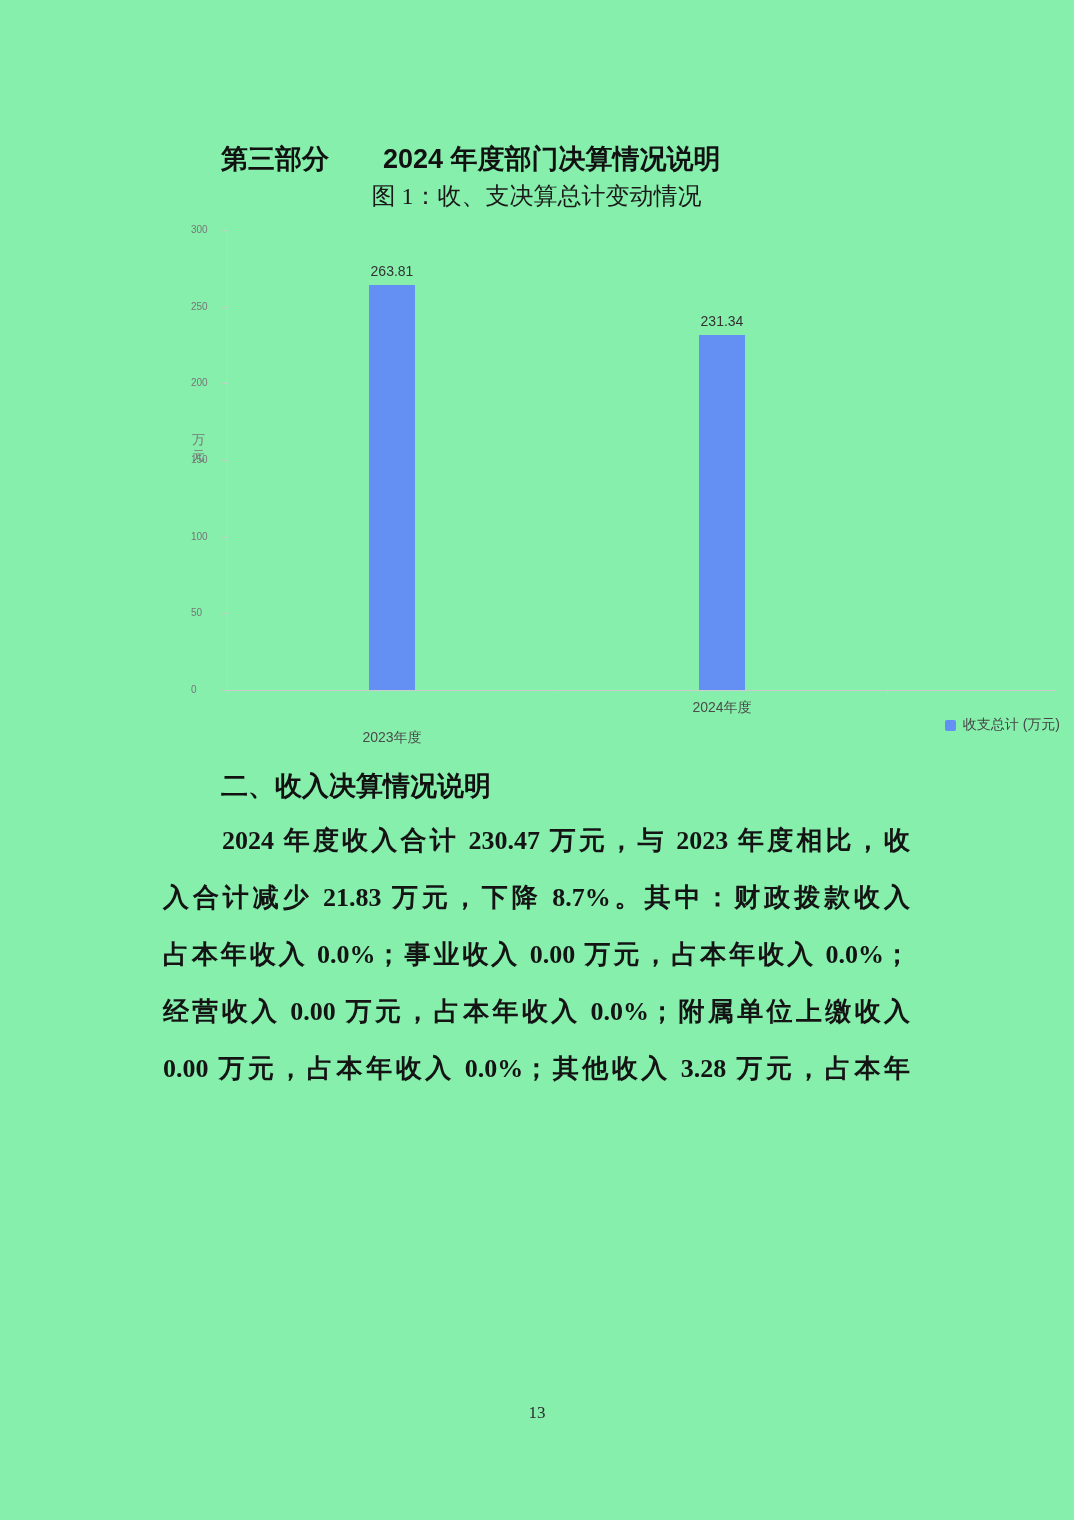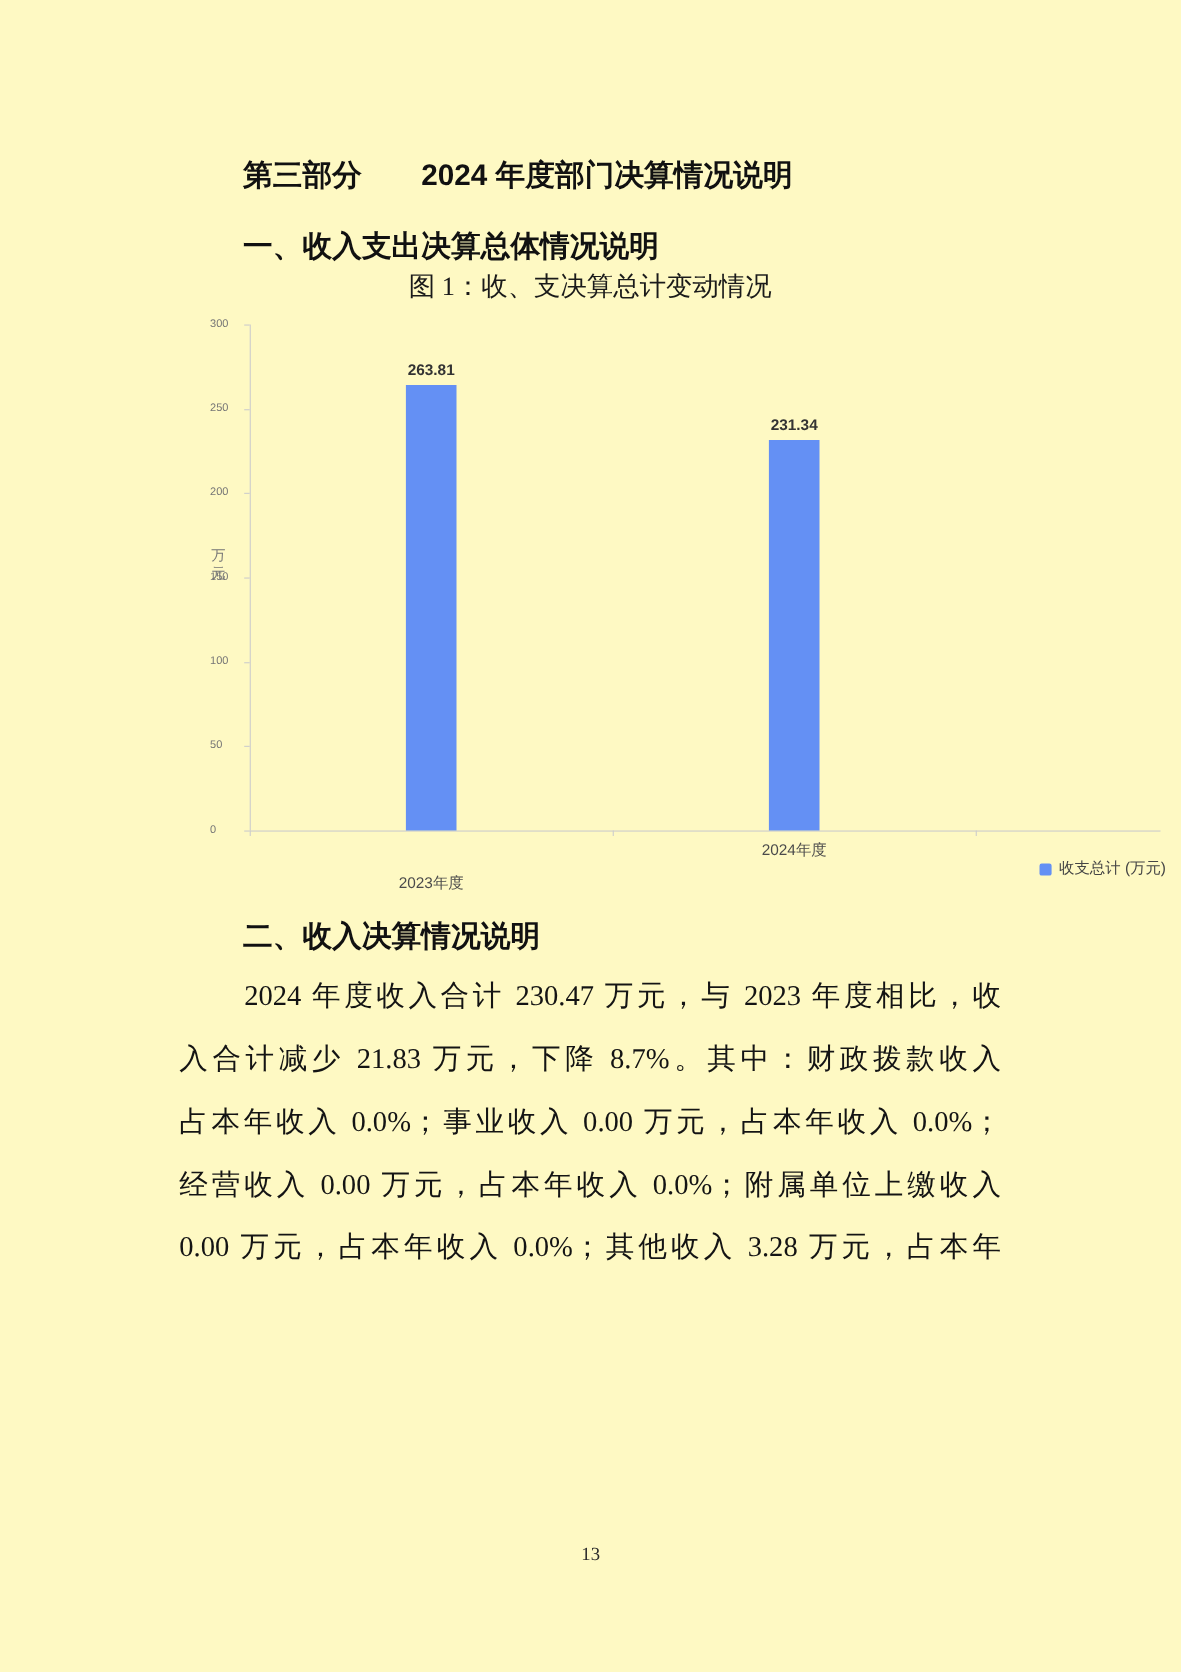--- a/index.html
+++ b/index.html
@@ -1,70 +1,69 @@
 <!DOCTYPE html>
 <html><head>
 <meta charset="utf-8">
 <style>
   * { margin:0; padding:0; box-sizing:border-box; }
   html,body { background:#ffffff; }
   body { width:1074px; height:1520px; font-family:"Liberation Serif","DejaVu Serif",serif; color:#141414; }
-  .page { position:relative; width:1074px; height:1520px; background:#fef9c3; overflow:hidden; }
+  .page { position:relative; width:1074px; height:1520px; background:#86efac; overflow:hidden; }
   .content { position:absolute; left:163px; top:0; width:747px; }
 
   .part-title {
     margin:141px 0 0; padding-left:58px;
     font-family:"Liberation Sans","DejaVu Sans",sans-serif;
     font-weight:700; font-size:27px; line-height:36px; color:#111;
   }
   .sec-heading {
     padding-left:58px;
     font-family:"Liberation Sans","DejaVu Sans",sans-serif;
     font-weight:700; font-size:27px; line-height:36px; color:#111;
   }
   .sec1 { margin-top:29px; }
   .sec2 { margin-top:18px; }
 
   .para { margin-top:6px; font-size:26px; color:#141414; }
-  .para2 { margin-top:8px; }
+  .para2 { margin-top:8px;font-weight:bold; }
   .bline { line-height:57px; text-align:justify; text-align-last:justify; white-space:normal; }
   .bline.noj { text-align-last:left; }
   .bline.indent { text-indent:59px; }
 
   .figcap { margin-top:4px; line-height:31px; font-size:24px; text-align:center; color:#1a1a1a; }
 
   .chart { position:relative; margin-top:8px; margin-left:22px; width:875px; height:530px;
            font-family:"Liberation Sans","DejaVu Sans",sans-serif; }
   .y-axis-line { position:absolute; left:42px; top:10px; width:1px; height:460px; background:#cccccc; }
   .x-axis-line { position:absolute; left:42px; top:470px; width:828px; height:1px; background:#cccccc; }
   .ytick-label { position:absolute; width:32px; text-align:left; font-size:10px; line-height:14px; color:#767676; }
   .ytick-mark { position:absolute; width:5px; height:1px; background:#cccccc; }
   .xtick-mark { position:absolute; width:1px; height:5px; background:#cccccc; }
   .bar { position:absolute; width:46px; }
-  .bar-value { position:absolute; width:80px; text-align:center; font-size:14px; color:#333333;font-weight:bold; }
+  .bar-value { position:absolute; width:80px; text-align:center; font-size:14px; color:#333333; }
   .xcat-label { position:absolute; width:110px; text-align:center; font-size:14px; color:#4b4b4b; top:479px; }
   .y-title { position:absolute; left:6px; top:212px; width:15px; font-size:13px; line-height:16px;
              color:#767676; word-break:break-all; text-align:center; }
   .legend { position:absolute; left:0; right:0; top:496px; display:flex; justify-content:flex-end;
             align-items:center; gap:7px; }
   .legend-swatch { width:11px; height:11px; border-radius:2px; }
   .legend-label { font-size:14px; color:#454545; }
 
   .page-number { position:absolute; left:0; right:0; top:1403px; text-align:center;
                  font-size:17px; color:#2b2b2b; }
 </style>
 </head>
 <body>
 
 <div class="page">
   <div class="content">
 
     <h1 class="part-title">第三部分　　2024 年度部门决算情况说明</h1>
 
-    <h2 class="sec-heading sec1">一、收入支出决算总体情况说明</h2>
 
 
     <div class="figcap">图 1：收、支决算总计变动情况</div>
 
     <div class="chart">
       <div class="y-title">万元</div>
       <div class="y-axis-line" style="background: rgb(204, 204, 204);"></div>
       <div class="x-axis-line" style="background: rgb(204, 204, 204);"></div>
       <div class="legend">
         <span class="legend-swatch" style="background: rgb(100, 144, 244);"></span>

